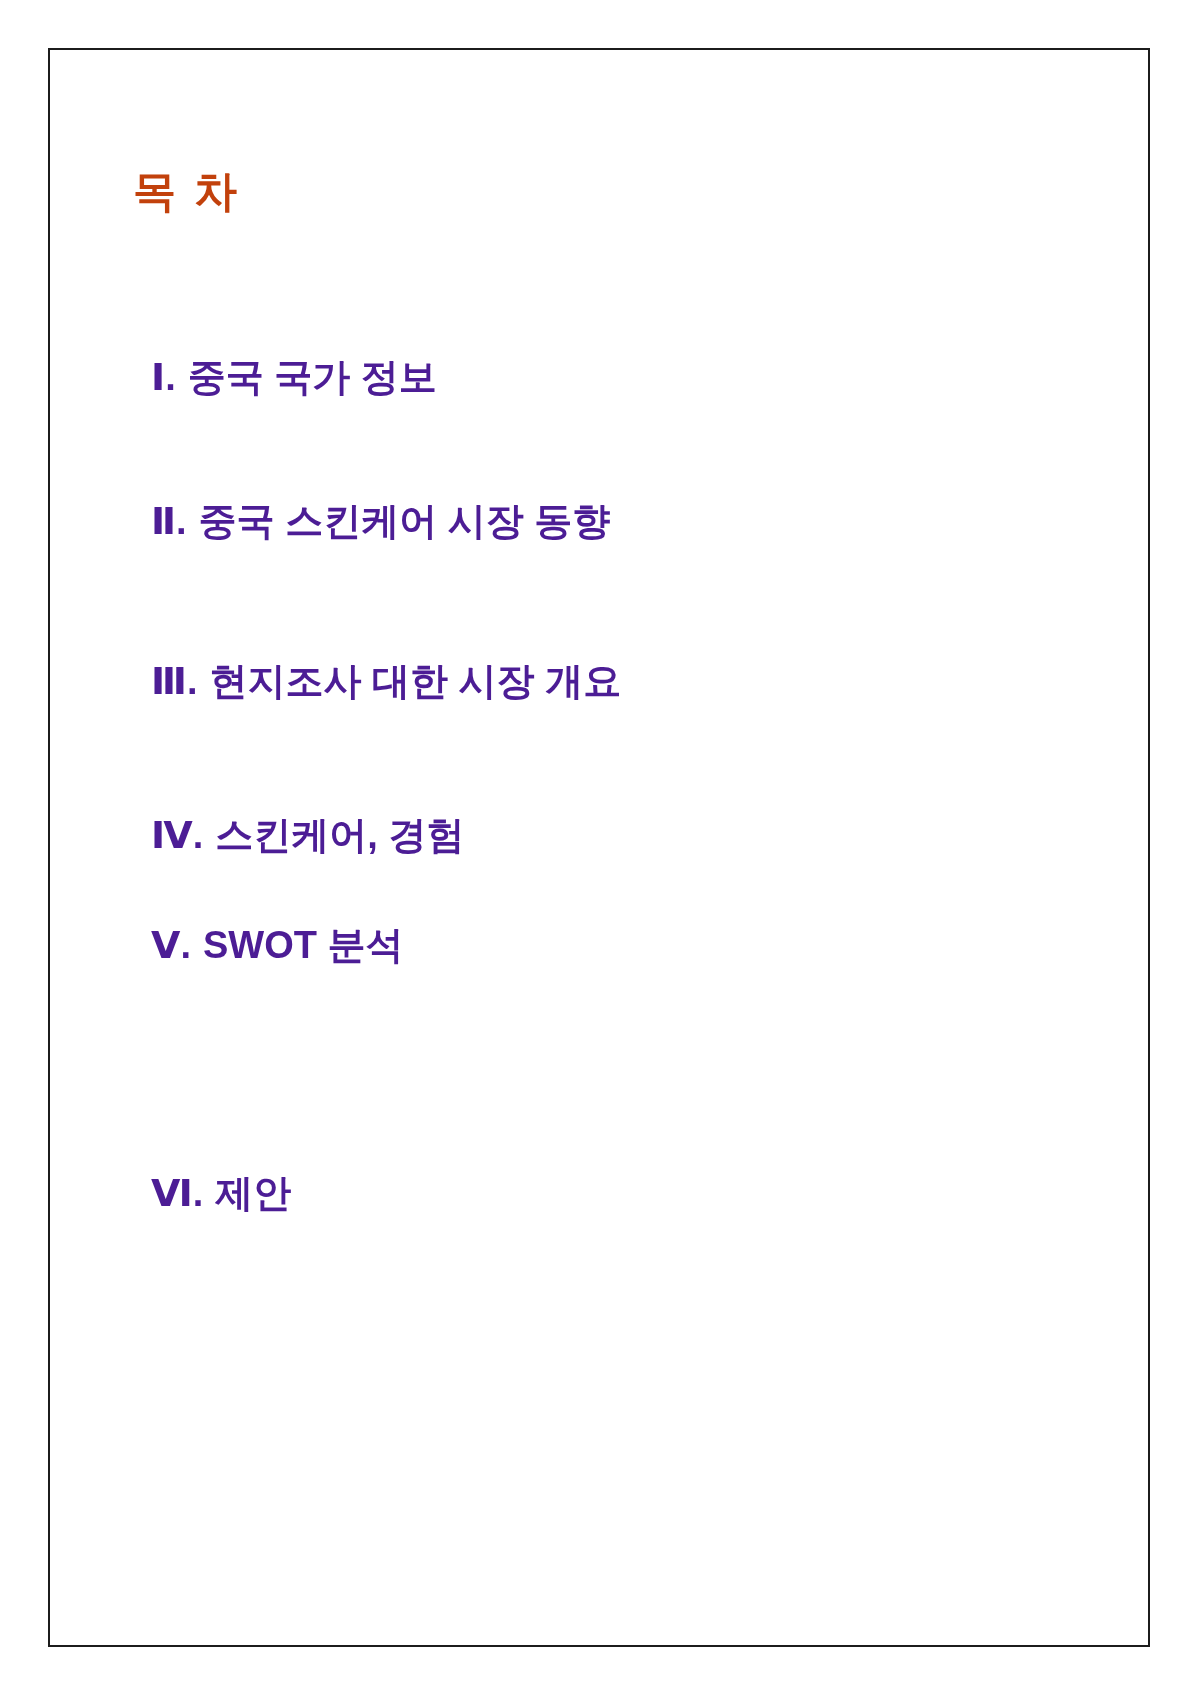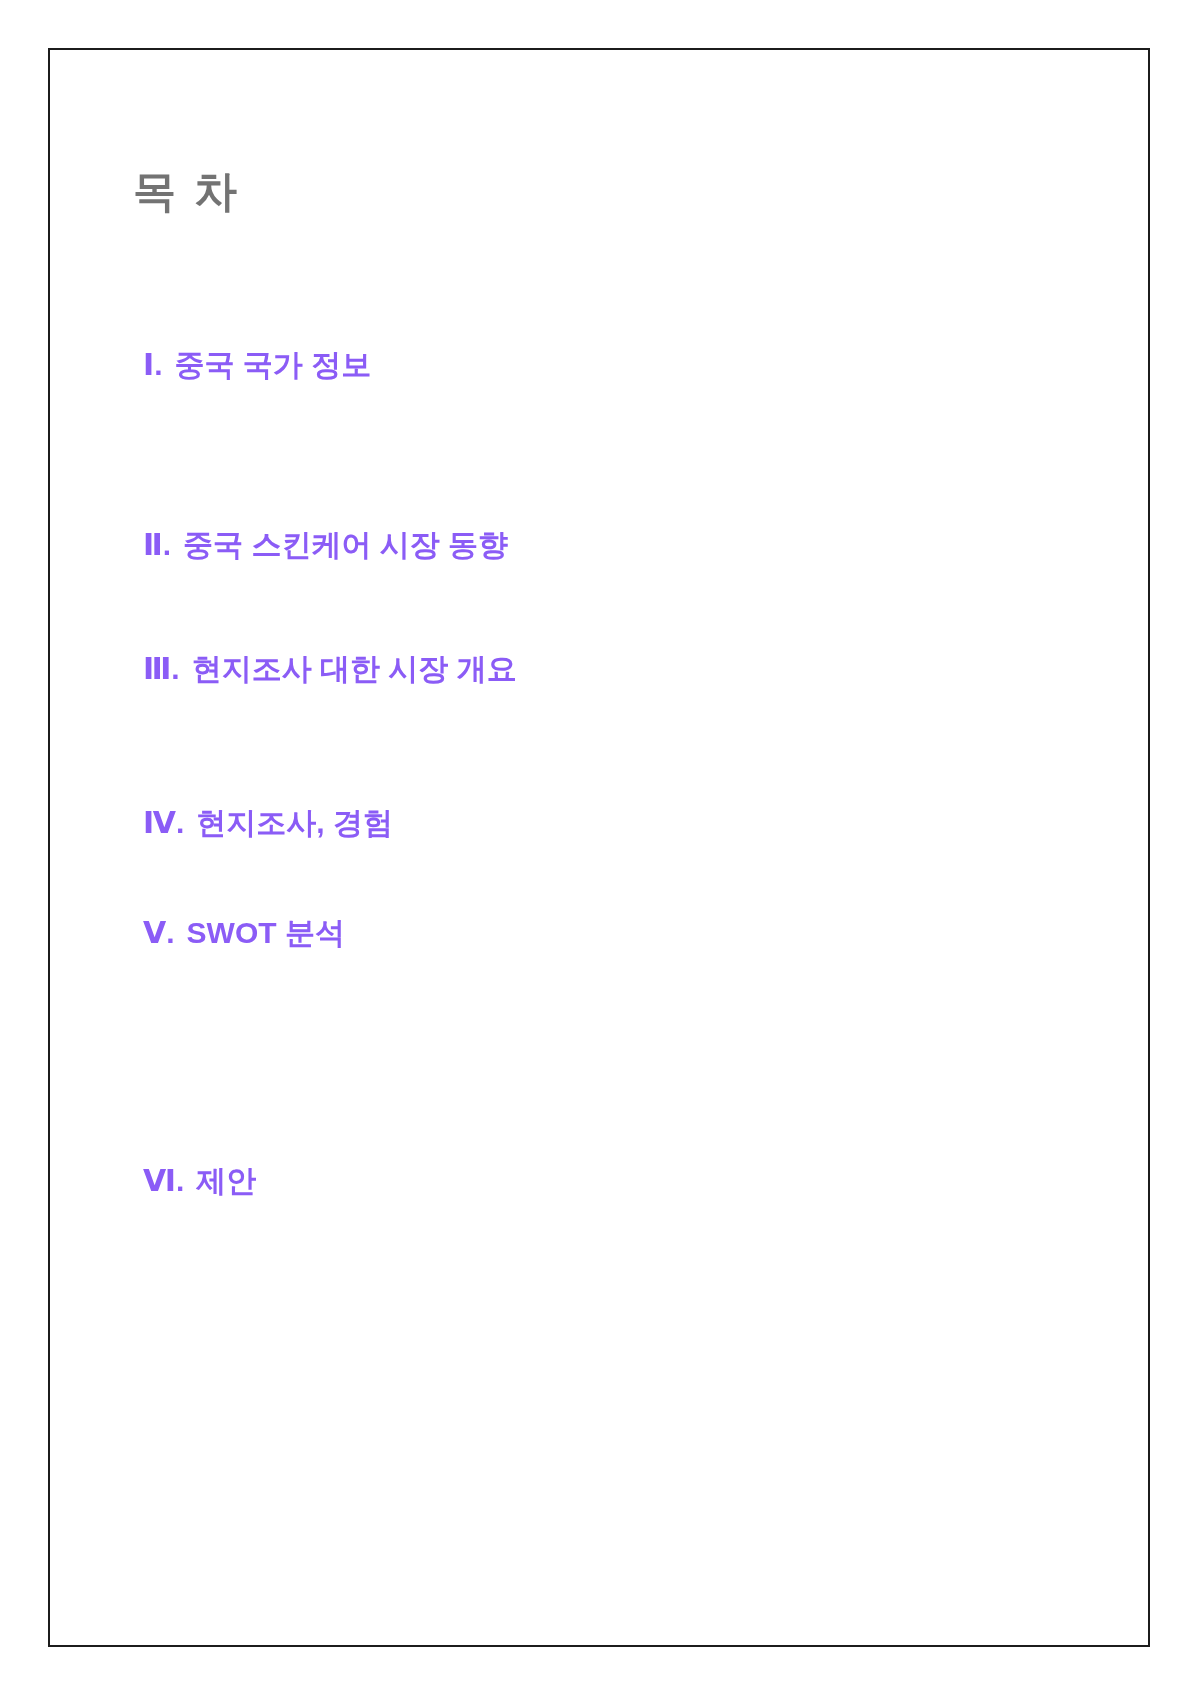--- a/index.html
+++ b/index.html
@@ -27,47 +27,47 @@
   }
   .toc-title {
     position: absolute;
     left: 133px;
     top: 168px;
     margin: 0;
     font-size: 43px;
     line-height: 1.1;
     font-weight: 700;
     letter-spacing: 3px;
-    color: #737373;
+    color: #c2410c;
   }
   .toc-list {
     position: absolute;
     left: 143px;
     top: 0;
     width: 950px;
     margin: 0;
     padding: 0;
     list-style: none;
   }
   .toc-item {
     position: absolute;
     left: 0;
-    margin: 0;
-    font-size: 30px;
+    margin: 8px;
+    font-size: 38px;
     line-height: 1.15;
     font-weight: 700;
     white-space: nowrap;
-    color: #8b5cf6;
+    color: #4c1d95;
   }
   .toc-item .numeral {
     display: inline-block;
     margin-right: 12px;
   }
   .toc-item-1 { top: 348px; }
-  .toc-item-2 { top: 528px; }
+  .toc-item-2 { top: 492px; }
   .toc-item-3 { top: 652px; }
   .toc-item-4 { top: 806px; }
   .toc-item-5 { top: 916px; }
   .toc-item-6 { top: 1164px; }
 </style>
 </head>
 <body>
 
 <div class="page-border"></div>
 
@@ -78,21 +78,21 @@
     <li class="toc-item toc-item-1">
       <span class="numeral">Ⅰ.</span><span>중국 국가 정보</span>
     </li>
     <li class="toc-item toc-item-2">
       <span class="numeral">Ⅱ.</span><span>중국 스킨케어 시장 동향</span>
     </li>
     <li class="toc-item toc-item-3">
       <span class="numeral">Ⅲ.</span><span>현지조사 대한 시장 개요</span>
     </li>
     <li class="toc-item toc-item-4">
-      <span class="numeral">Ⅳ.</span><span>현지조사, 경험</span>
+      <span class="numeral">Ⅳ.</span><span>스킨케어, 경험</span>
     </li>
     <li class="toc-item toc-item-5">
       <span class="numeral">Ⅴ.</span><span>SWOT 분석</span>
     </li>
     <li class="toc-item toc-item-6">
       <span class="numeral">Ⅵ.</span><span>제안</span>
     </li>
   </ol>
 </div>
 

